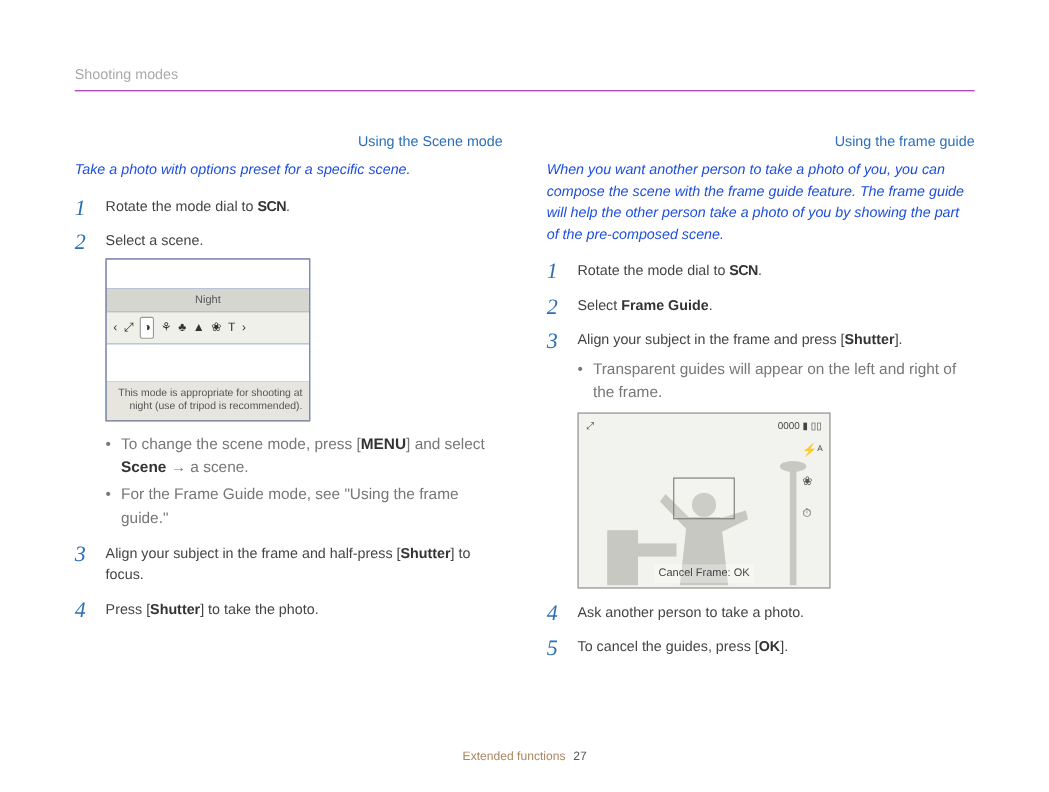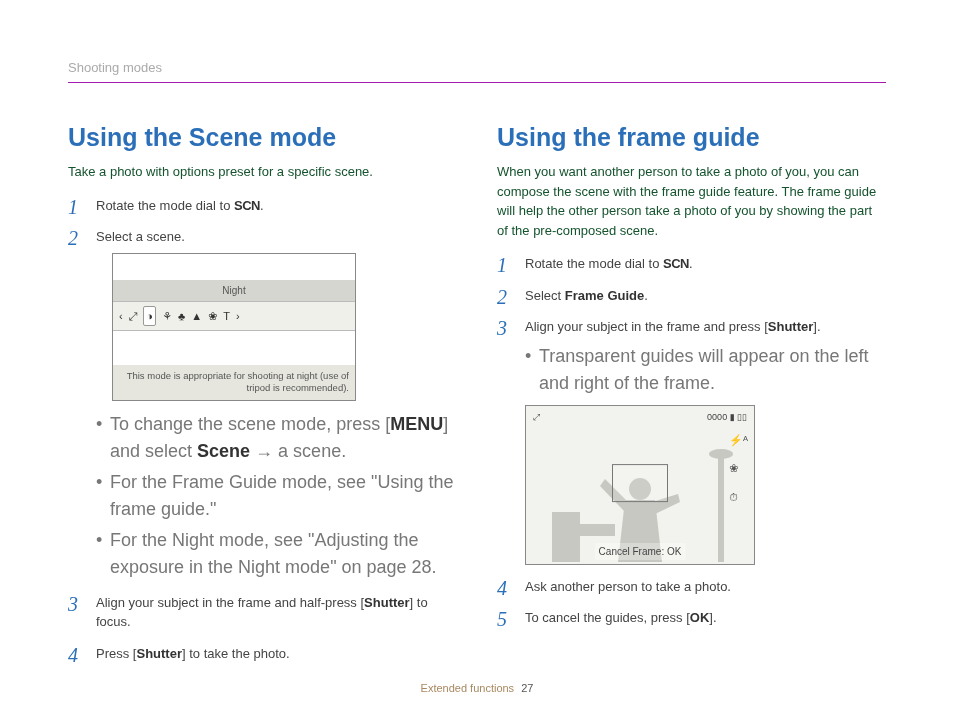--- a/index.html
+++ b/index.html
@@ -18,25 +18,26 @@
     border-bottom: 1px solid #a21caf;
     padding-bottom: 4px;
     margin-bottom: 36px;
     color: #aaa;
     font-size: 13px;
   }
   .cols { display: flex; gap: 40px; }
   .col { flex: 1; }
   h2 {
     color: #2b6fb8;
-    font-weight: 700;
-    font-size: 25px;
+    font-weight: 400;
+    font-size: 13px;
     margin-bottom: 6px;
-  }
-  .intro { color: #14532d; margin-bottom: 14px; }
+    text-align: right;
+  }
+  .intro { color: #1d4ed8; margin-bottom: 14px; font-style: italic; }
   ol.steps { list-style: none; counter-reset: step; padding-left: 0; }
   ol.steps > li {
     counter-increment: step;
     position: relative;
     padding-left: 28px;
     margin-bottom: 12px;
     color: #444;
   }
   ol.steps > li::before {
     content: counter(step);
@@ -46,34 +47,34 @@
     color: #2b6fb8;
     font-size: 20px;
     font-style: italic;
     font-family: Georgia, serif;
   }
   ul.bullets { list-style: none; padding-left: 0; margin-top: 6px; }
   ul.bullets > li {
     position: relative;
     padding-left: 14px;
     color: #777;
-    font-size: 18px;
+    font-size: 14px;
     margin-bottom: 4px;
   }
   ul.bullets > li::before {
     content: "•";
     position: absolute;
     left: 0;
     top: 0;
     color: #777;
   }
   .screen-box {
-    width: 244px;
+    width: 186px;
     border: 1.5px solid #888;
-    margin: 6px 0 10px 16px;
+    margin: 6px 0 10px 0;
     background: #1d4ed8;
   }
   .screen-box .sb-top { height: 26px; background: #fff; }
   .screen-box .sb-label {
     background: #d6d6d0;
     text-align: center;
     font-size: 10px;
     padding: 3px 0;
     color: #555;
   }
@@ -172,21 +173,20 @@
             <span>›</span>
           </div>
           <div class="sb-gap"></div>
           <div class="sb-desc">This mode is appropriate for shooting at night (use of tripod is recommended).</div>
         </div>
         <ul class="bullets">
           <li>
             <span>To change the scene mode, press [</span><span class="bold-ui">MENU</span><span>] and select </span><span class="bold-ui">Scene</span><span> → a scene.</span>
           </li>
           <li>For the Frame Guide mode, see "Using the frame guide."</li>
-          <li>For the Night mode, see "Adjusting the exposure in the Night mode" on page 28.</li>
         </ul>
       </li>
       <li>
         <span>Align your subject in the frame and half-press [</span><span class="bold-ui">Shutter</span><span>] to focus.</span>
       </li>
       <li>
         <span>Press [</span><span class="bold-ui">Shutter</span><span>] to take the photo.</span>
       </li>
     </ol>
   </div>

